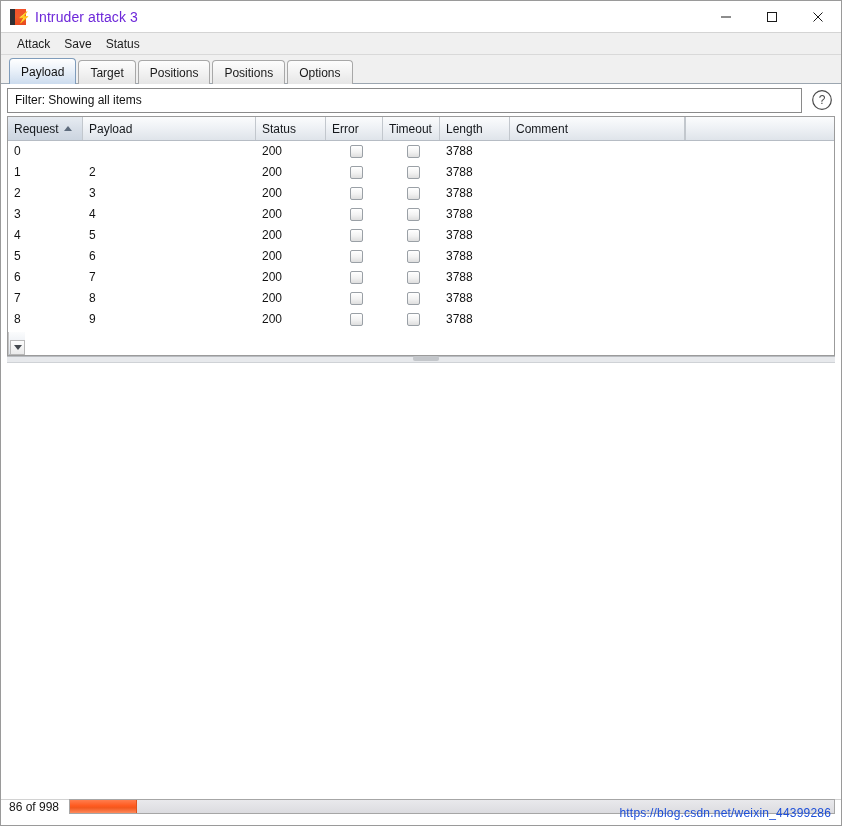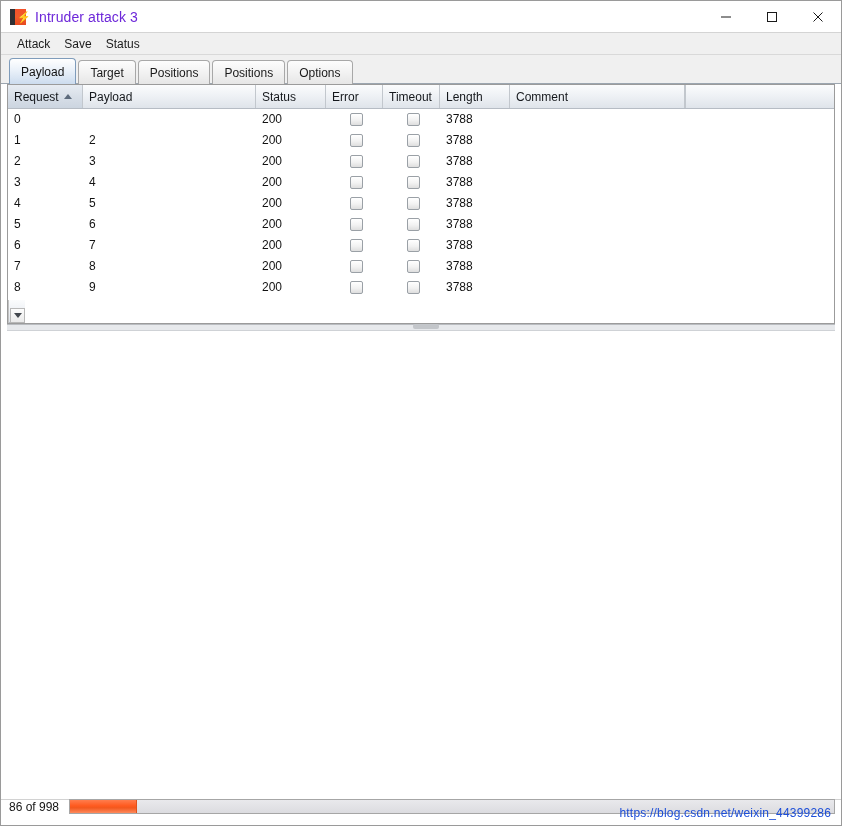--- a/index.html
+++ b/index.html
@@ -471,20 +471,29 @@
   </div>
 
   <div class="tabstrip">
     <div class="tab active">Payload</div>
     <div class="tab">Target</div>
     <div class="tab">Positions</div>
     <div class="tab">Positions</div>
     <div class="tab">Options</div>
   </div>
 
+  <div class="filter-row">
+    <div class="filter-box" title="Filter: Showing all items">Filter: Showing all items</div>
+    <div class="help-btn">
+      <svg width="22" height="22" viewBox="0 0 22 22">
+        <circle cx="11" cy="11" r="9.3" fill="#ffffff" stroke="#4a4a4a" stroke-width="1.2"></circle>
+        <text x="11" y="15.4" text-anchor="middle" font-family="Liberation Sans, sans-serif" font-size="12" fill="#4a4a4a">?</text>
+      </svg>
+    </div>
+  </div>
 
   <div class="table-panel">
     <div class="table-inner">
       <div class="table-main">
         <div class="thead">
           <div class="th c-request sorted">
             <span>Request</span>
             <span class="sort-arrow"></span>
           </div>
           <div class="th c-payload">Payload</div>

